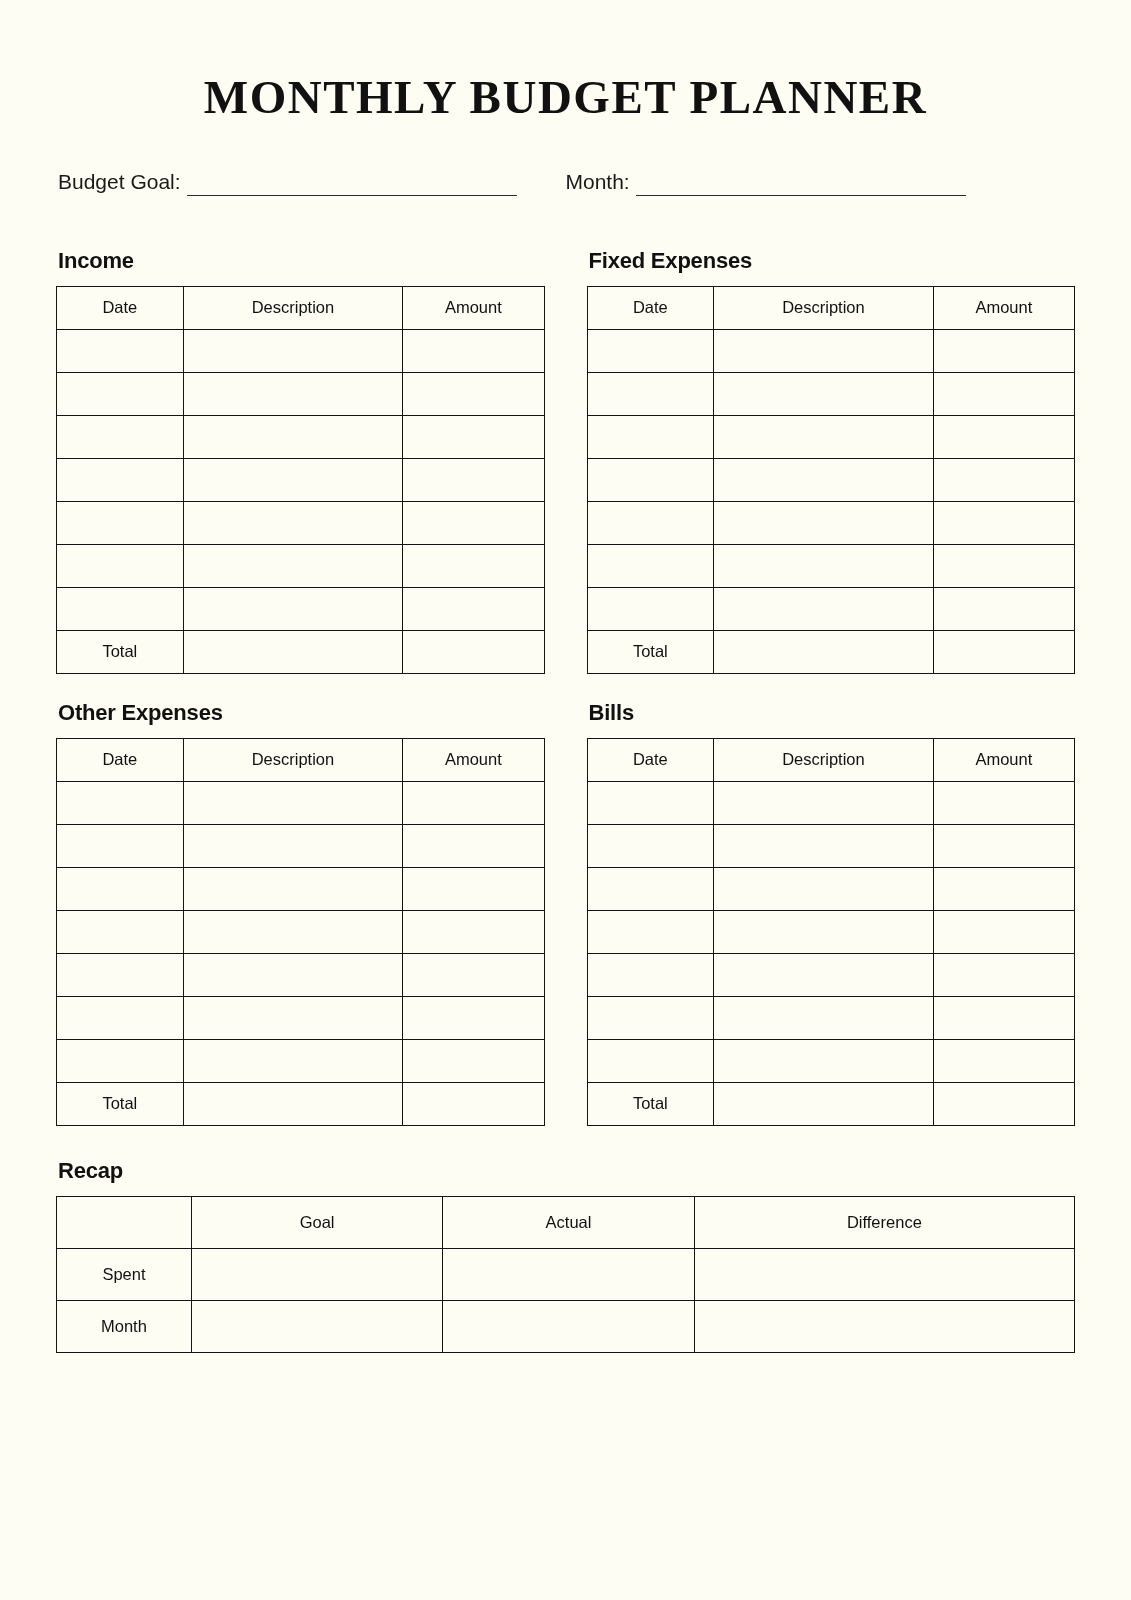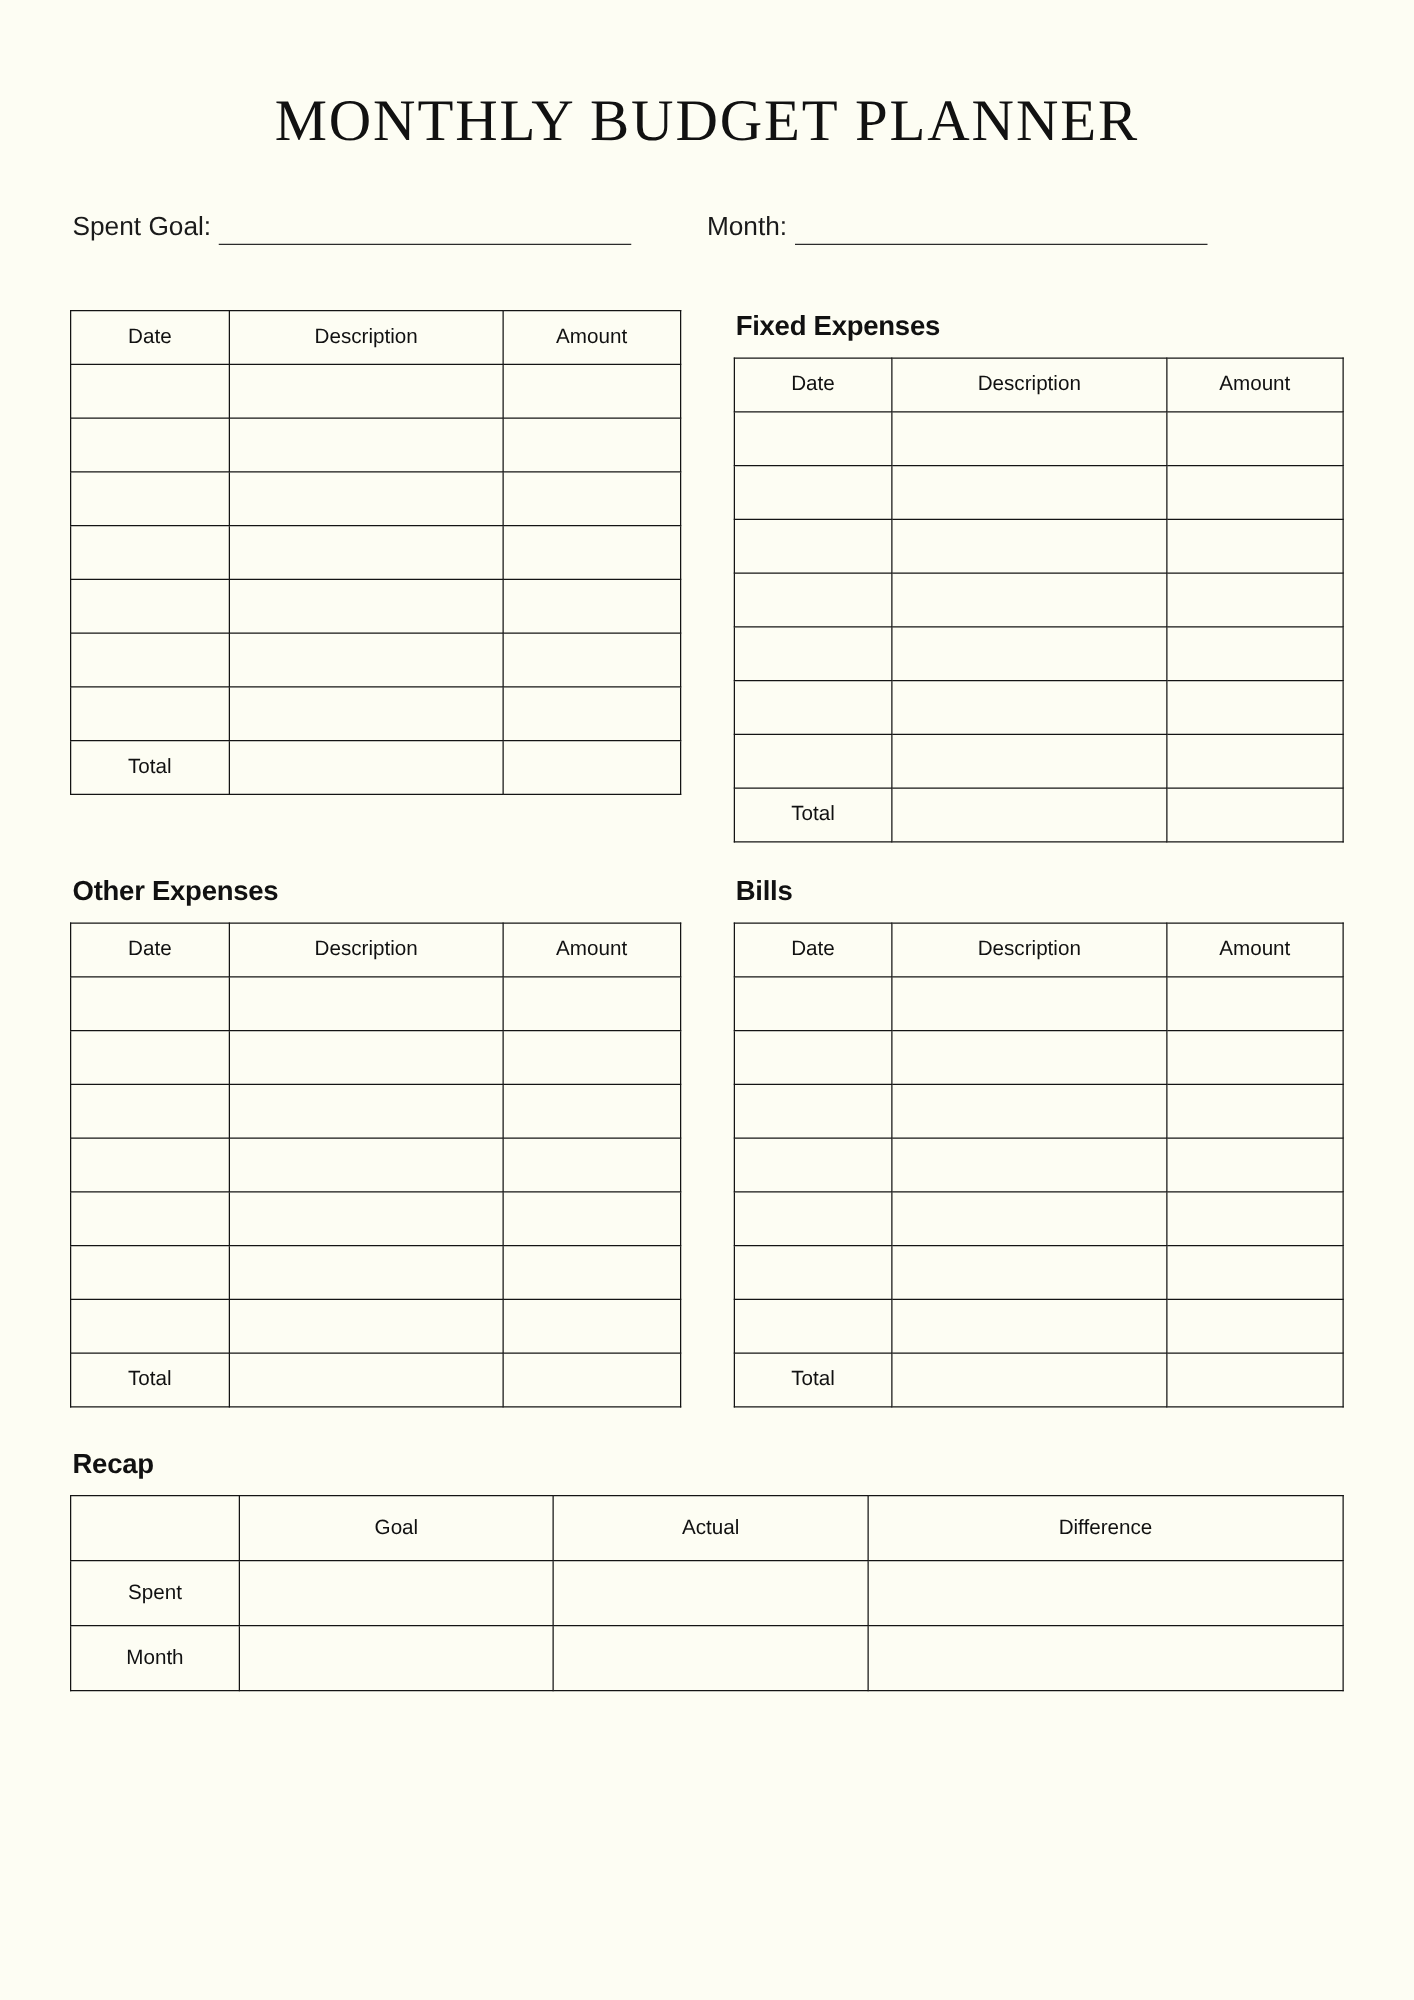--- a/index.html
+++ b/index.html
@@ -19,21 +19,21 @@
     width: 1131px;
     height: 1600px;
     box-sizing: border-box;
     padding: 0 56px;
   }
   .title {
     text-align: center;
     font-family: "Liberation Serif", serif;
     font-size: 47px;
     letter-spacing: 1.5px;
-    font-weight: 400;
+    font-weight: 700;
     margin: 72px 0 0 0;
     line-height: 1.1;
   }
   .meta-row {
     display: flex;
     margin-top: 46px;
     padding: 0 2px;
   }
   .meta-field {
     display: flex;
@@ -110,32 +110,33 @@
 </style>
 </head>
 <body>
 
 <div class="page">
 
   <h1 class="title">MONTHLY BUDGET PLANNER</h1>
 
   <div class="meta-row">
     <div class="meta-field left">
-      <span class="meta-label">Spent Goal:</span>
+      <span class="meta-label">Budget Goal:</span>
       <span class="meta-line"></span>
     </div>
     <div class="meta-field right">
       <span class="meta-label">Month:</span>
       <span class="meta-line"></span>
     </div>
   </div>
 
   <div class="grid">
 
     <div class="section">
+      <div class="section-heading">Income</div>
       <table class="sheet">
         <colgroup>
             <col class="c-date">
             <col class="c-desc">
             <col class="c-amt">
           </colgroup>
         <thead>
           <tr>
             <th>Date</th>
             <th>Description</th>

